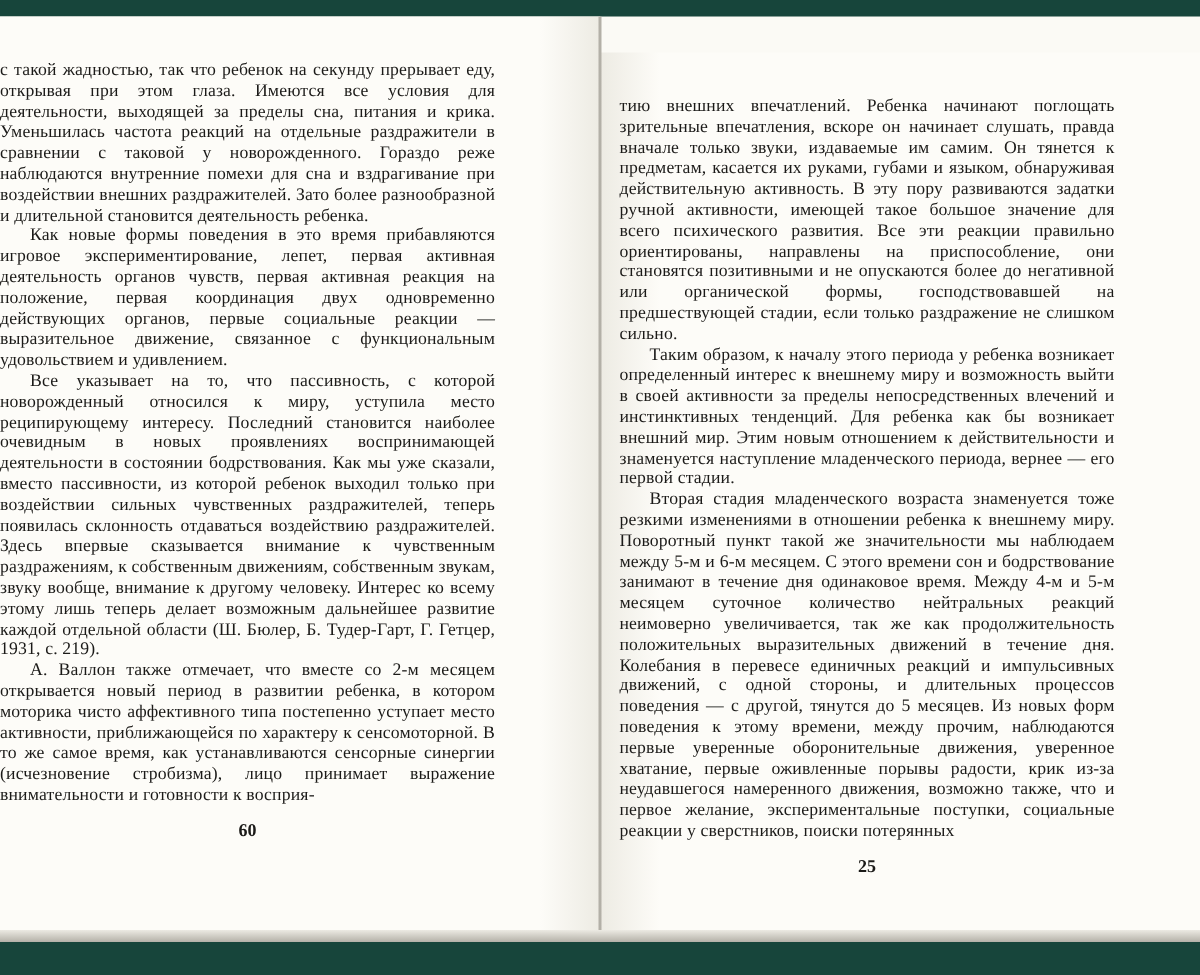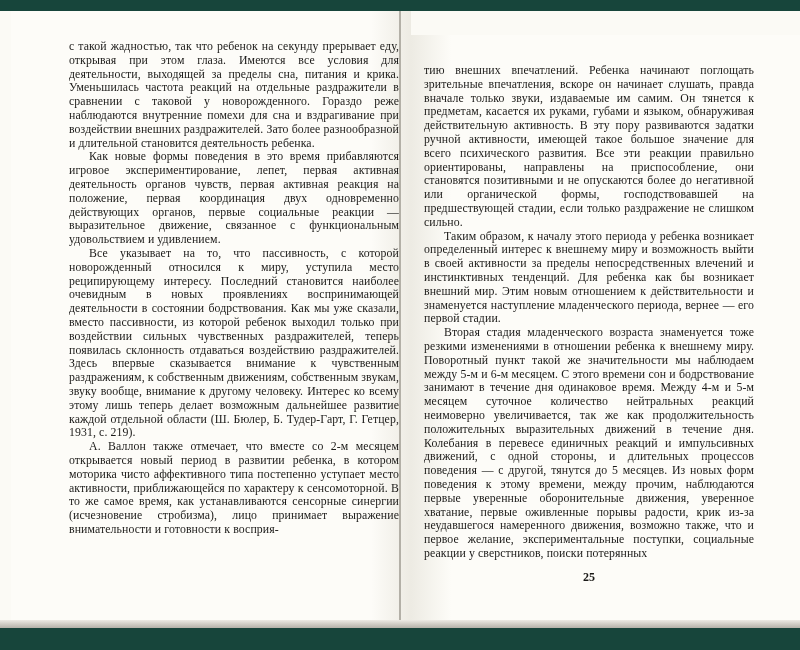--- a/index.html
+++ b/index.html
@@ -37,24 +37,22 @@
     top: 11px; bottom: 30px;
     left: 0; right: 0;
     display: flex;
   }
   .page {
     width: 50%;
     position: relative;
     padding-top: 29px;
   }
   .page-left {
-    padding-left: 58px;
     padding-right: 12px;
     background: linear-gradient(to right, #fdfcf8 90%, #edebe3 100%);
-    margin-left: 11px;
   }
   .page-right {
     padding-left: 13px;
     padding-right: 57px;
     background: linear-gradient(to left, #fdfcf8 90%, #edebe3 100%);
     margin-top: 24px;
   }
   .gutter {
     position: absolute;
     top: 11px; bottom: 30px;
@@ -90,20 +88,21 @@
 
   <div class="spread">
 
     <div class="page page-left">
       <div class="text-block">
         <p class="no-indent">с такой жадностью, так что ребенок на секунду прерывает еду, открывая при этом глаза. Имеются все условия для деятельности, выходящей за пределы сна, питания и крика. Уменьшилась частота реакций на отдельные раздражители в сравнении с таковой у новорожденного. Гораздо реже наблюдаются внутренние помехи для сна и вздрагивание при воздействии внешних раздражителей. Зато более разнообразной и длительной становится деятельность ребенка.</p>
         <p>Как новые формы поведения в это время прибавляются игровое экспериментирование, лепет, первая активная деятельность органов чувств, первая активная реакция на положение, первая координация двух одновременно действующих органов, первые социальные реакции — выразительное движение, связанное с функциональным удовольствием и удивлением.</p>
         <p>Все указывает на то, что пассивность, с которой новорожденный относился к миру, уступила место реципирующему интересу. Последний становится наиболее очевидным в новых проявлениях воспринимающей деятельности в состоянии бодрствования. Как мы уже сказали, вместо пассивности, из которой ребенок выходил только при воздействии сильных чувственных раздражителей, теперь появилась склонность отдаваться воздействию раздражителей. Здесь впервые сказывается внимание к чувственным раздражениям, к собственным движениям, собственным звукам, звуку вообще, внимание к другому человеку. Интерес ко всему этому лишь теперь делает возможным дальнейшее развитие каждой отдельной области (Ш. Бюлер, Б. Тудер-Гарт, Г. Гетцер, 1931, с. 219).</p>
         <p>А. Валлон также отмечает, что вместе со 2-м месяцем открывается новый период в развитии ребенка, в котором моторика чисто аффективного типа постепенно уступает место активности, приближающейся по характеру к сенсомоторной. В то же самое время, как устанавливаются сенсорные синергии (исчезновение стробизма), лицо принимает выражение внимательности и готовности к восприя-</p>
       </div>
+      <div class="page-number">60</div>
     </div>
 
     <div class="page page-right">
       <div class="text-block">
         <p class="no-indent">тию внешних впечатлений. Ребенка начинают поглощать зрительные впечатления, вскоре он начинает слушать, правда вначале только звуки, издаваемые им самим. Он тянется к предметам, касается их руками, губами и языком, обнаруживая действительную активность. В эту пору развиваются задатки ручной активности, имеющей такое большое значение для всего психического развития. Все эти реакции правильно ориентированы, направлены на приспособление, они становятся позитивными и не опускаются более до негативной или органической формы, господствовавшей на предшествующей стадии, если только раздражение не слишком сильно.</p>
         <p>Таким образом, к началу этого периода у ребенка возникает определенный интерес к внешнему миру и возможность выйти в своей активности за пределы непосредственных влечений и инстинктивных тенденций. Для ребенка как бы возникает внешний мир. Этим новым отношением к действительности и знаменуется наступление младенческого периода, вернее — его первой стадии.</p>
         <p>Вторая стадия младенческого возраста знаменуется тоже резкими изменениями в отношении ребенка к внешнему миру. Поворотный пункт такой же значительности мы наблюдаем между 5-м и 6-м месяцем. С этого времени сон и бодрствование занимают в течение дня одинаковое время. Между 4-м и 5-м месяцем суточное количество нейтральных реакций неимоверно увеличивается, так же как продолжительность положительных выразительных движений в течение дня. Колебания в перевесе единичных реакций и импульсивных движений, с одной стороны, и длительных процессов поведения — с другой, тянутся до 5 месяцев. Из новых форм поведения к этому времени, между прочим, наблюдаются первые уверенные оборонительные движения, уверенное хватание, первые оживленные порывы радости, крик из-за неудавшегося намеренного движения, возможно также, что и первое желание, экспериментальные поступки, социальные реакции у сверстников, поиски потерянных</p>
       </div>
       <div class="page-number">25</div>
     </div>

